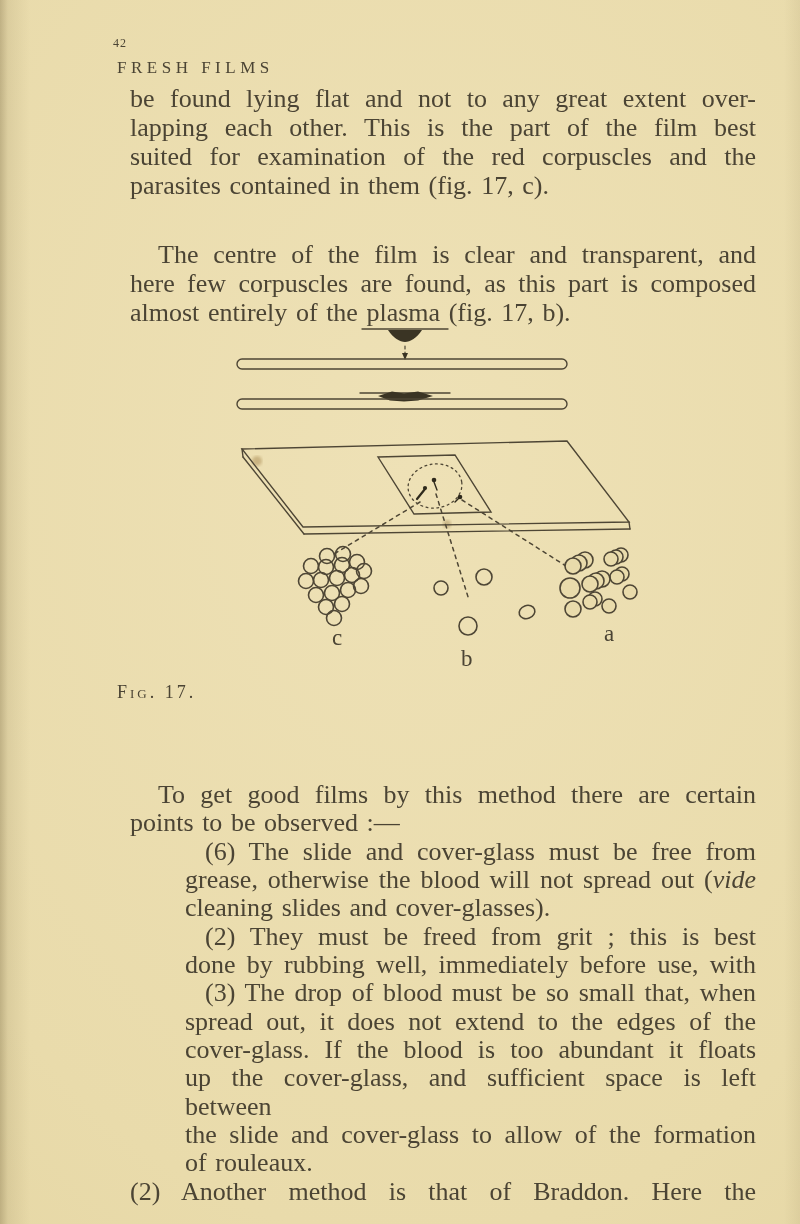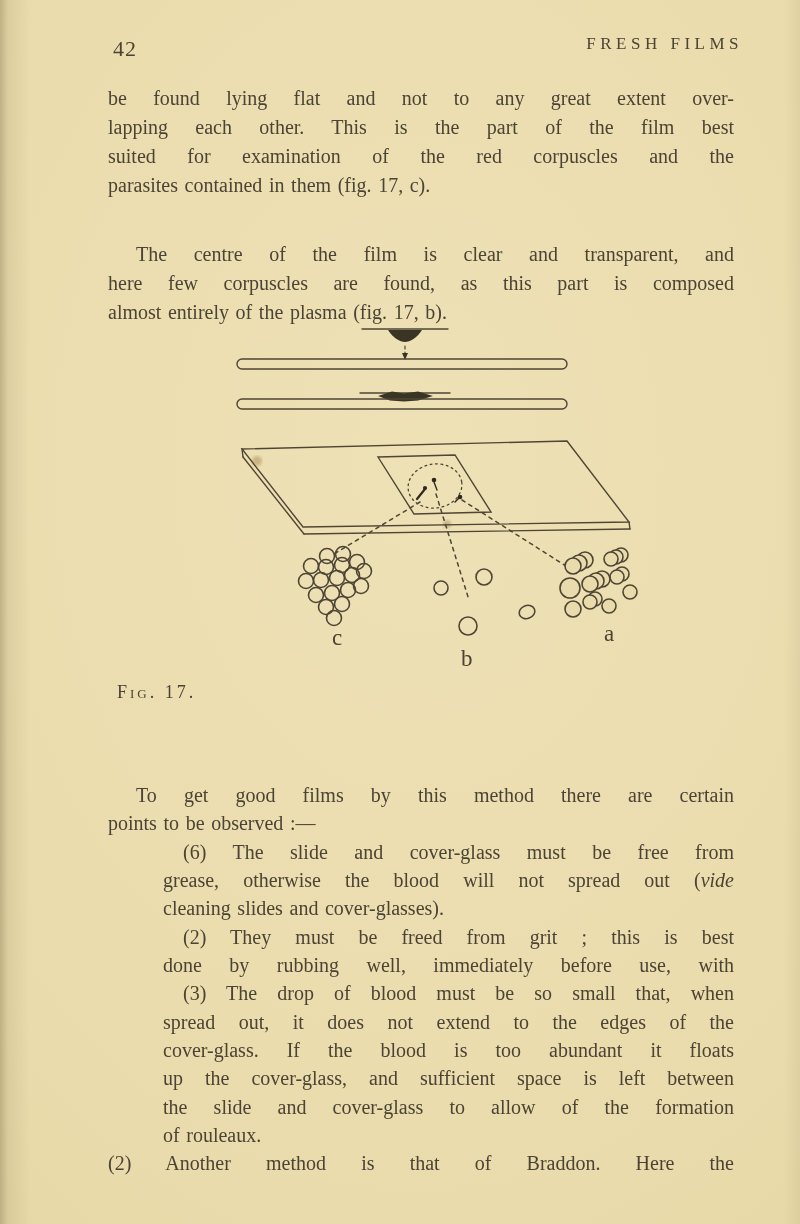--- a/index.html
+++ b/index.html
@@ -8,23 +8,23 @@
     width:800px;height:1224px;
     background:
       linear-gradient(90deg, rgba(96,80,42,.30) 0px, rgba(96,80,42,.10) 8px, rgba(96,80,42,0) 30px),
       linear-gradient(270deg, rgba(96,80,42,.08) 0px, rgba(96,80,42,0) 16px),
       radial-gradient(130% 115% at 52% 38%, #eee1b6 0%, #e9dbab 55%, #e1d19b 100%);
     font-family:"Liberation Serif", serif;
     color:#4b4434;
     overflow:hidden;
   }
   .header{position:absolute;left:117px;top:34px;width:626px;height:30px;}
-  .pagenum{position:absolute;left:-4px;top:2px;font-size:22px;letter-spacing:1px;}
-  .runtitle{display:block;text-align:right;font-size:17px;letter-spacing:4.5px;}
-  .textblock{position:absolute;left:108px;width:626px;font-size:20px;word-spacing:0.08em;}
+  .pagenum{position:absolute;left:-4px;top:2px;font-size:12px;letter-spacing:1px;}
+  .runtitle{display:block;text-align:left;font-size:17px;letter-spacing:4.5px;margin-top:24px;}
+  .textblock{position:absolute;left:130px;width:626px;font-size:26px;word-spacing:0.08em;}
   .intro{top:84px;line-height:29px;}
   .lower{top:741px;line-height:28.35px;}
   .line{text-align:justify;text-align-last:justify;}
   .line.end{text-align-last:left;}
   .ind{text-indent:28px;margin-top:40px;}
   .fl{margin-left:75px;}
   .cl{margin-left:55px;}
   .it{font-style:italic;}
   .figcap{position:absolute;left:117px;top:682px;width:626px;text-align:left;
           font-variant:small-caps;font-size:18px;letter-spacing:3px;}

